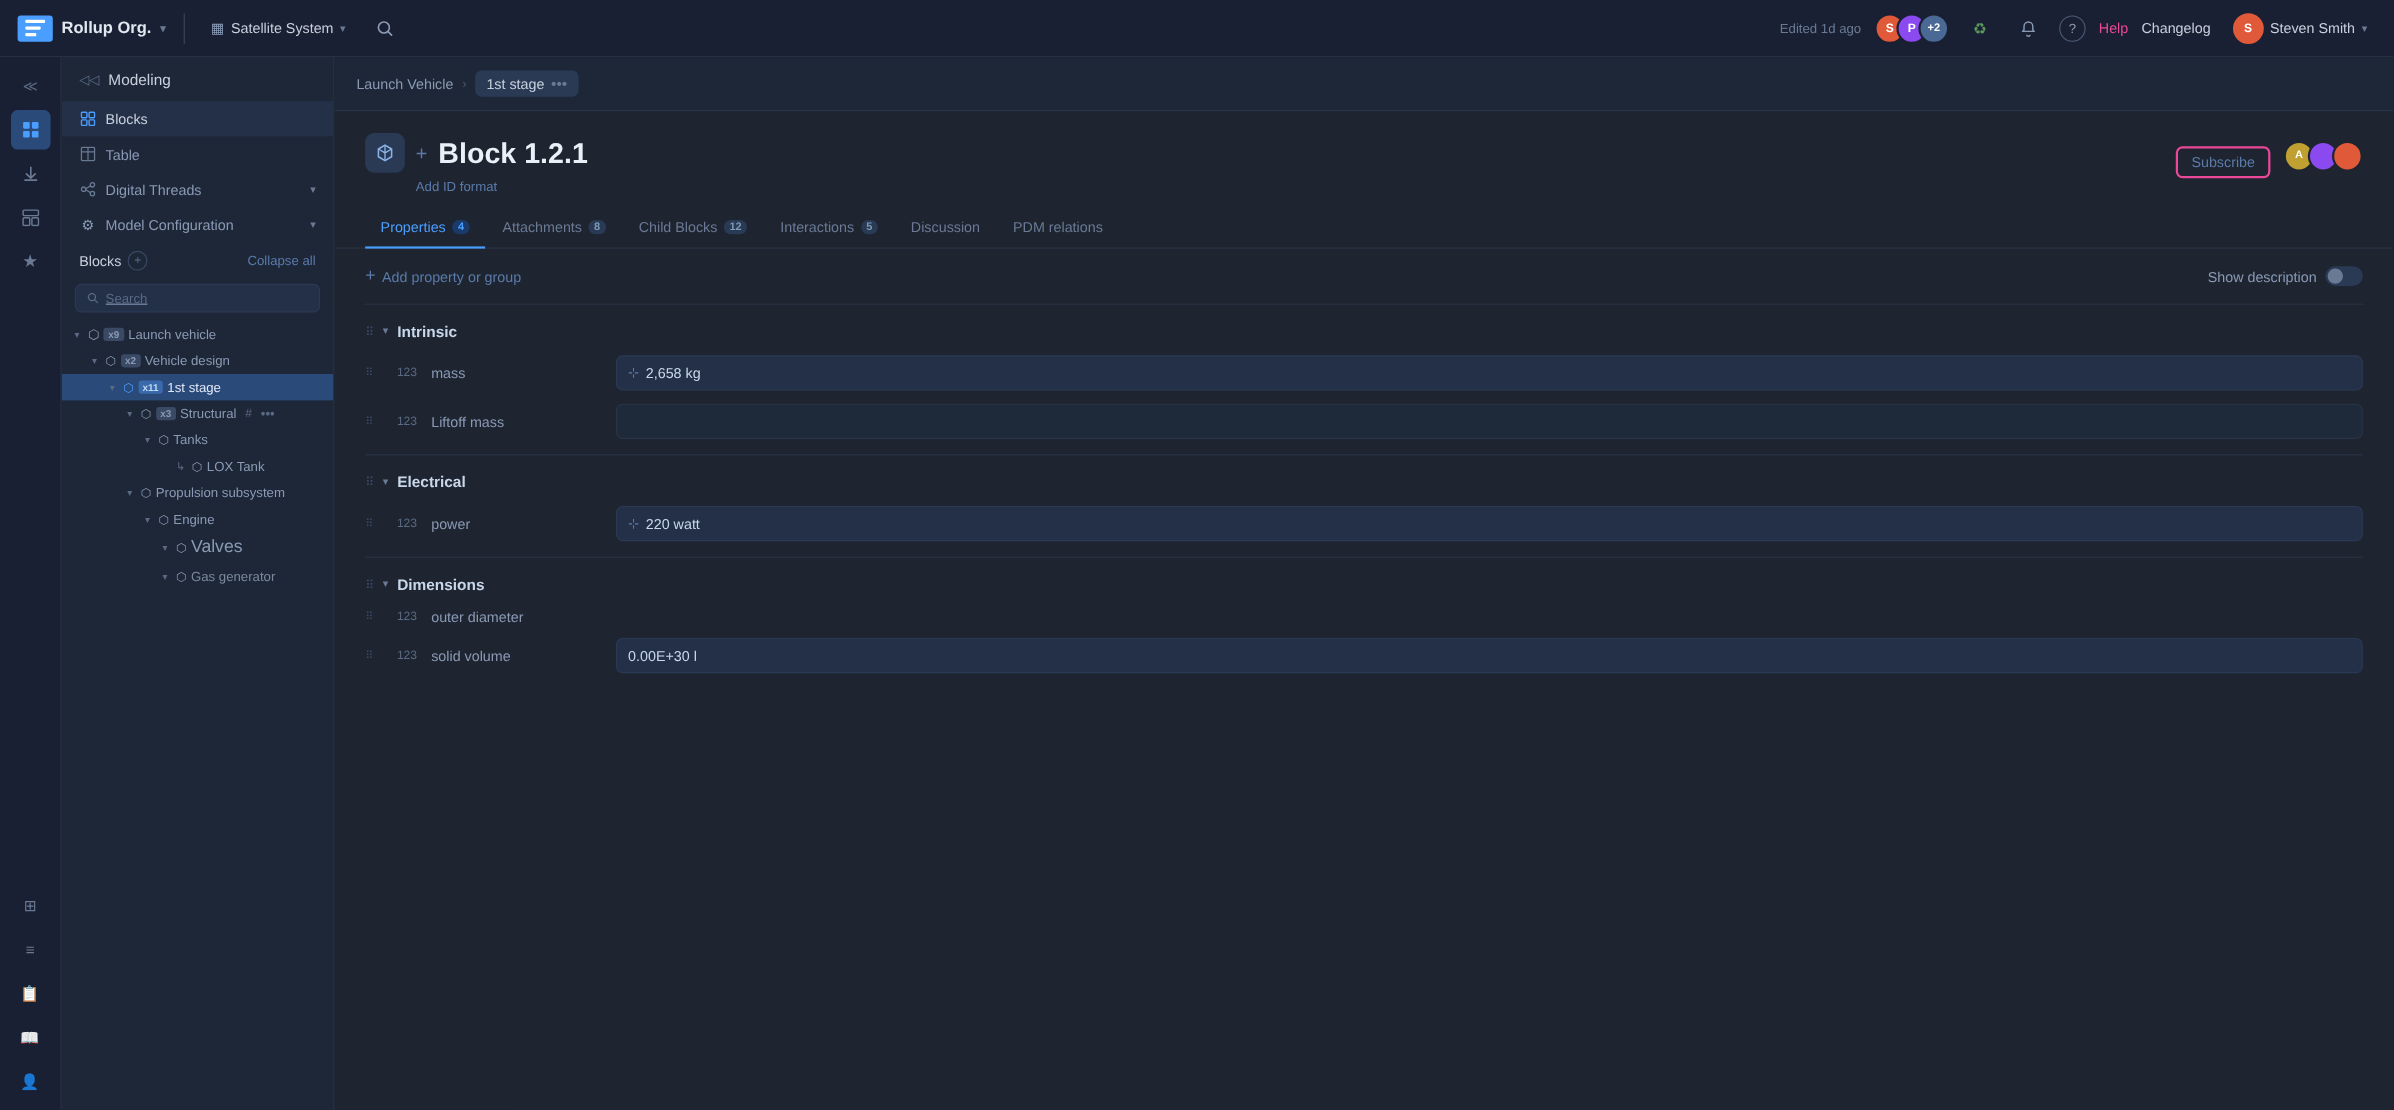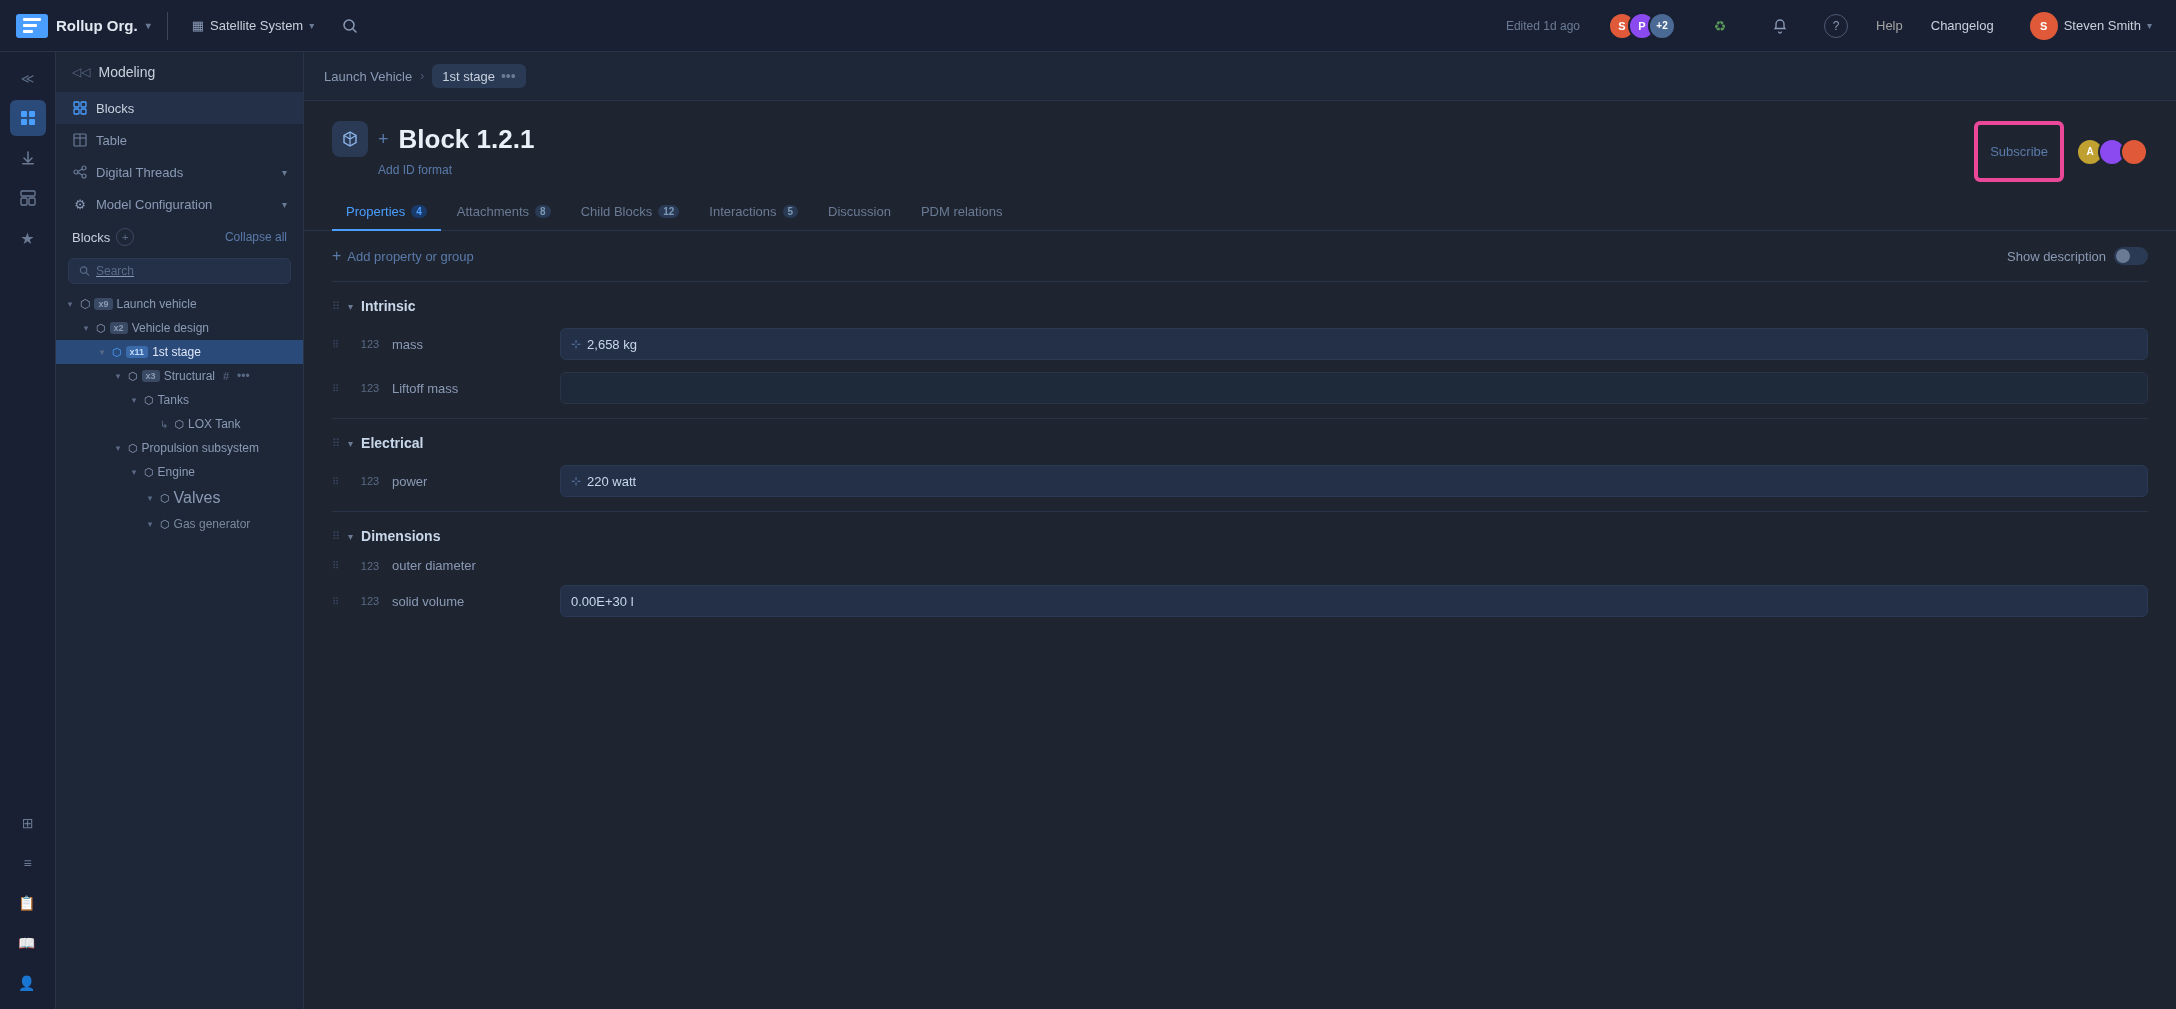--- a/index.html
+++ b/index.html
@@ -74,21 +74,21 @@
       align-items: center;
       justify-content: center;
       cursor: pointer;
       border-radius: 4px;
       color: #8a9ab5;
     }
     .topbar-right {
       margin-left: auto;
       display: flex;
       align-items: center;
-      gap: 28px;
+      gap: 12px;
     }
     .edited-text {
       font-size: 12px;
       color: #6a7a95;
     }
     .avatar-group {
       display: flex;
       align-items: center;
     }
     .avatar {
@@ -110,21 +110,21 @@
       width: 32px;
       height: 32px;
       display: flex;
       align-items: center;
       justify-content: center;
       cursor: pointer;
       border-radius: 4px;
       color: #8a9ab5;
       font-size: 16px;
     }
-    .topbar-help { color: #a3a3a3; font-size: 13px; cursor: pointer; }
+    .topbar-help { color: #ec4899; font-size: 13px; cursor: pointer; }
     .topbar-changelog { color: #c8d0dc; font-size: 13px; cursor: pointer; }
     .topbar-user {
       display: flex;
       align-items: center;
       gap: 6px;
       cursor: pointer;
       padding: 4px 8px;
       border-radius: 4px;
     }
     .user-avatar {
@@ -371,24 +371,25 @@
     }
     .block-header-right {
       display: flex;
       align-items: center;
       gap: 12px;
     }
     .subscribe-btn {
       color: #5a7aaa;
       font-size: 13px;
       cursor: pointer;
-      border: 4px solid #ec4899;
-      padding: 19px 12px;
+      border: 2px solid #ec4899;
+      padding: 5px 12px;
       border-radius: 6px;
       background: none;
+      margin-top: 12px;
     }
     .collaborator-avatars {
       display: flex;
     }
     .collab-avatar {
       width: 28px;
       height: 28px;
       border-radius: 50%;
       border: 2px solid #1e2530;
       margin-left: -6px;

